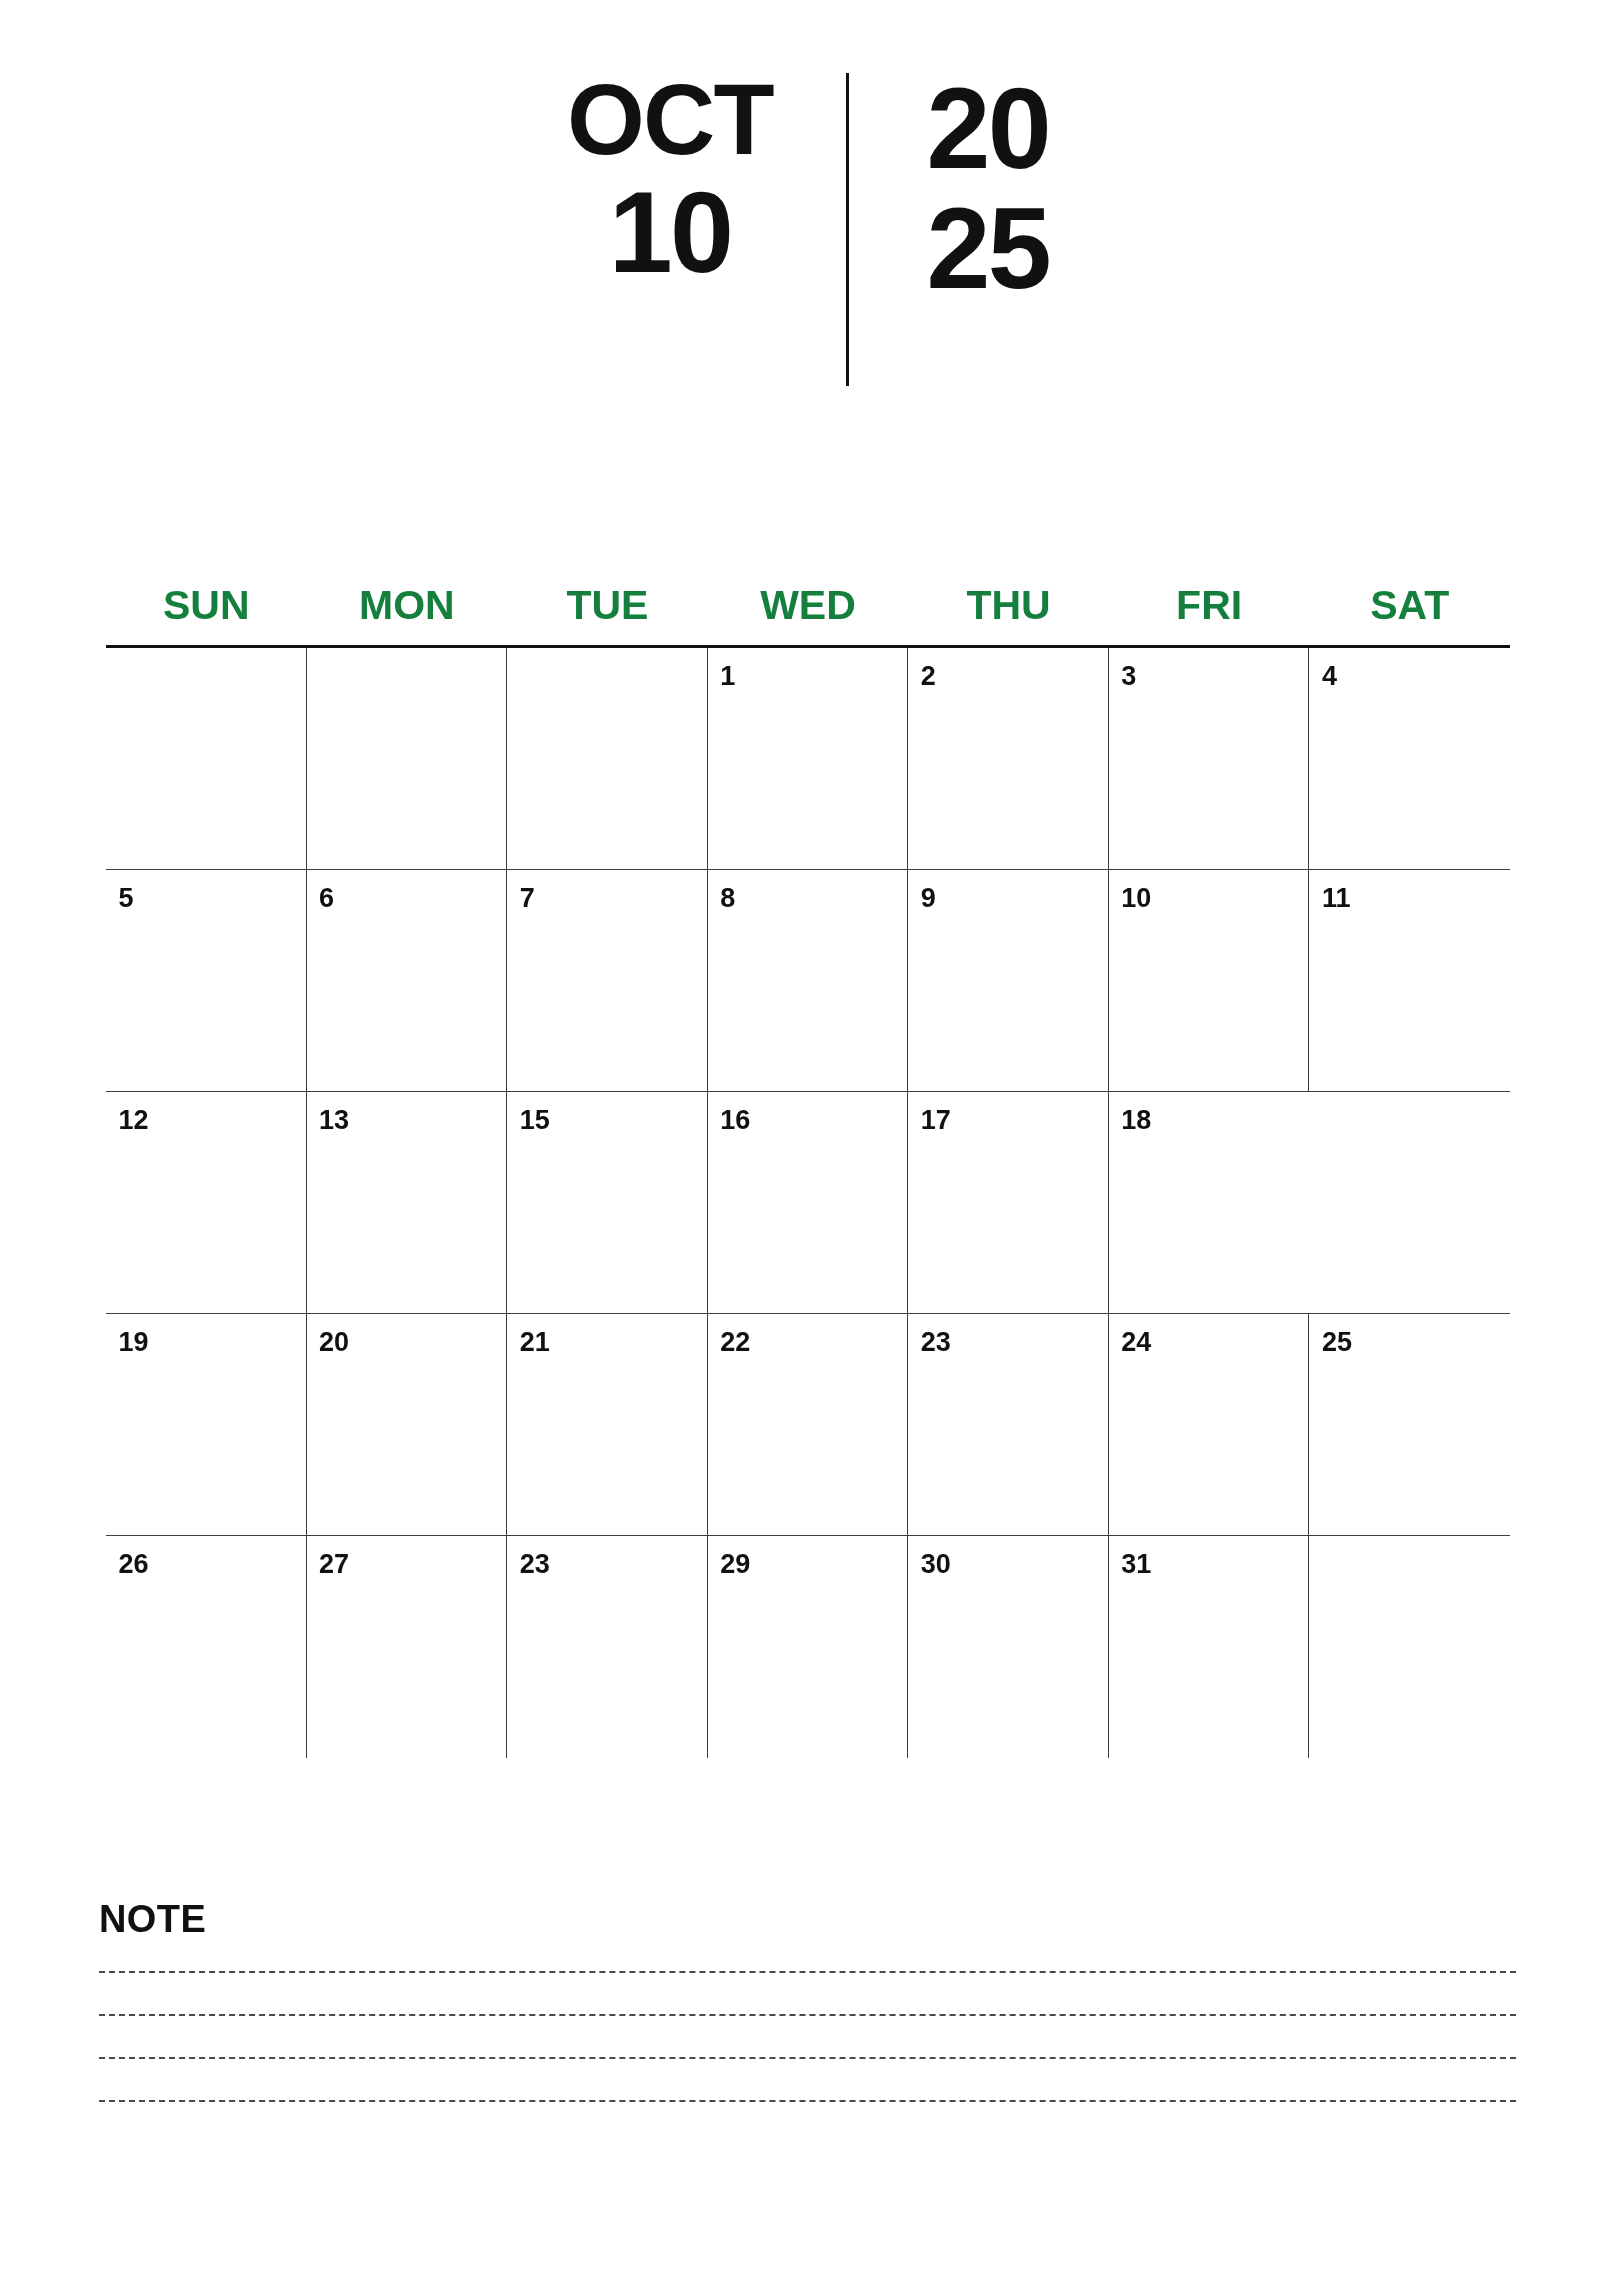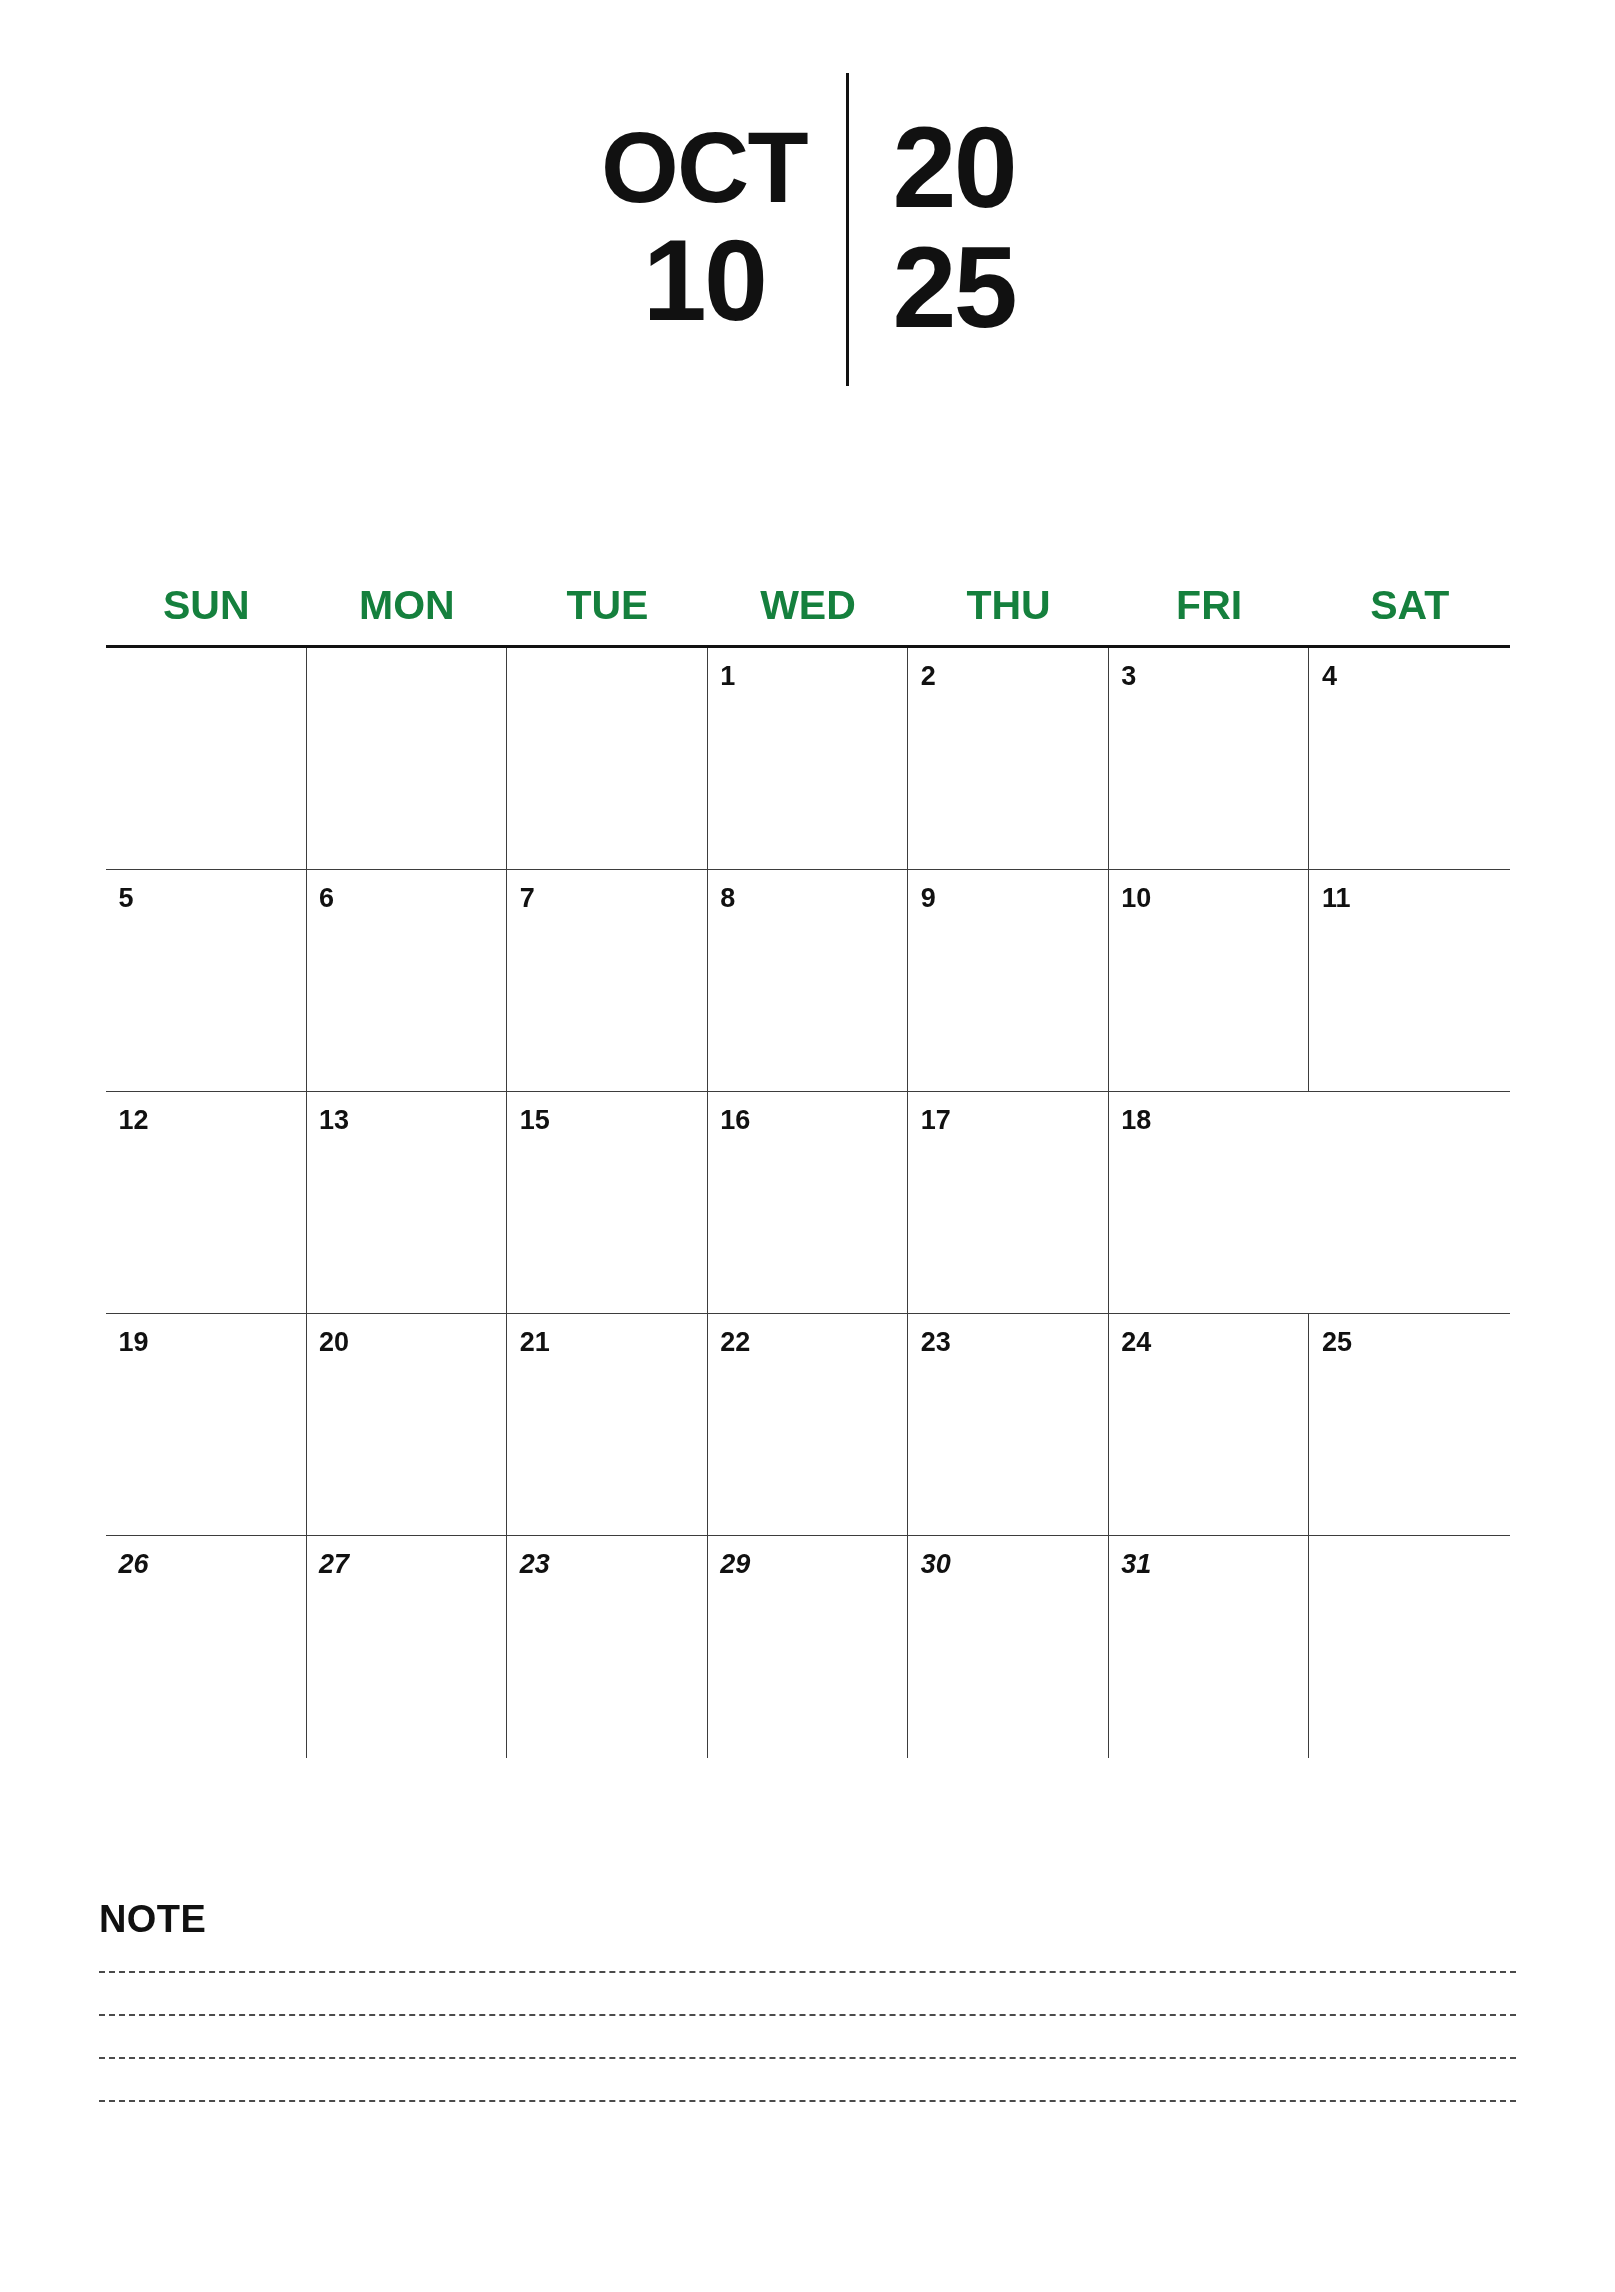--- a/index.html
+++ b/index.html
@@ -20,21 +20,22 @@
   .header {
     display: flex;
     justify-content: center;
     align-items: center;
     padding-top: 115px;
     height: 340px;
     box-sizing: border-box;
   }
   .header-inner {
     display: flex;
-    align-items: center;
+    align-items: flex-start;
+    gap: 34px;
   }
   .month-block {
     display: flex;
     flex-direction: column;
     align-items: center;
     justify-content: center;
     padding-right: 39px;
   }
   .month-name {
     font-size: 100px;
@@ -114,21 +115,20 @@
   }
   .day:last-child {
     border-right: none;
   }
   .day.empty {
     color: transparent;
   }
   
   .weeks .week:last-child .day {
     border-bottom: none;
-    font-style: italic;
   }
 
   
   .note {
     position: absolute;
     left: 99px;
     top: 1854px;
     width: 1417px;
   }
   .note-title {

